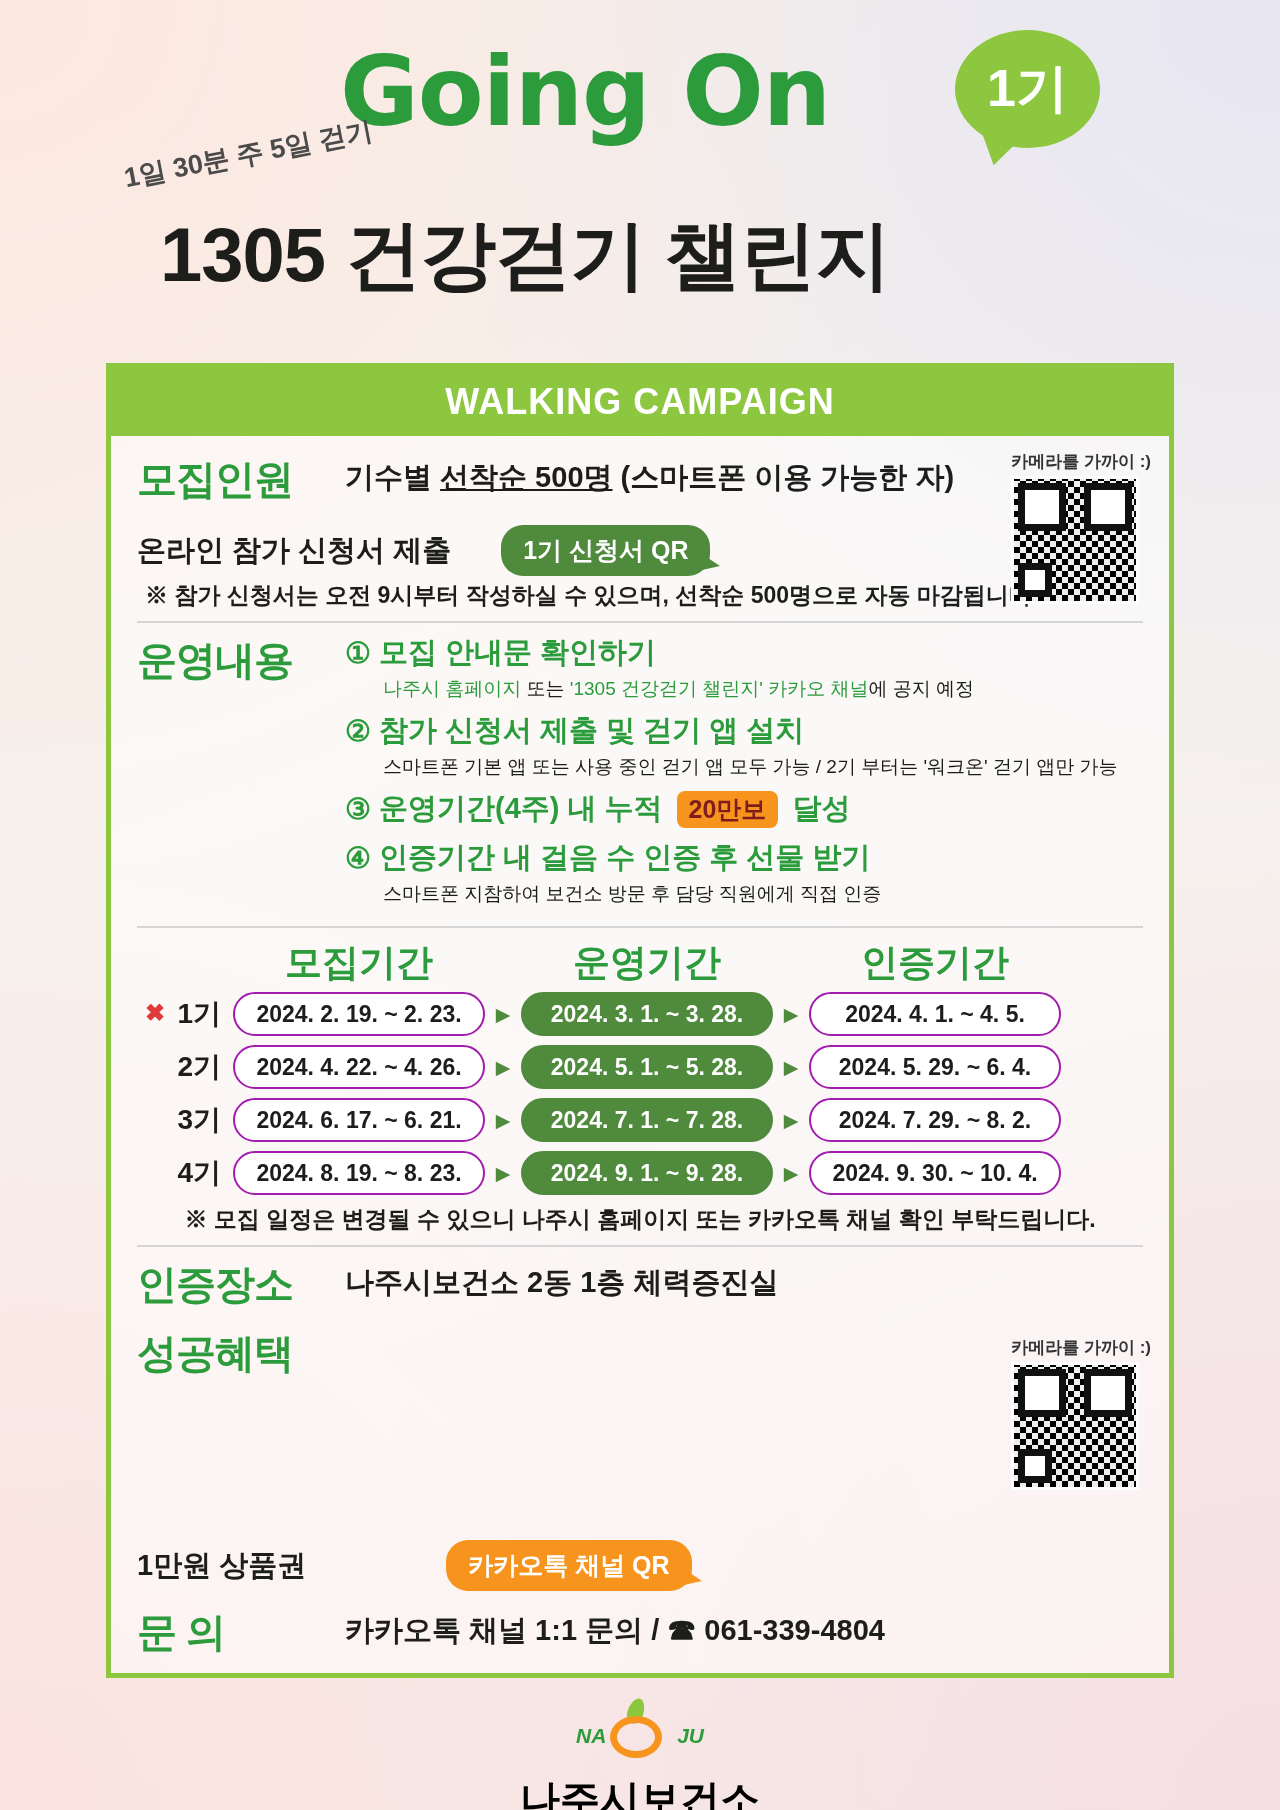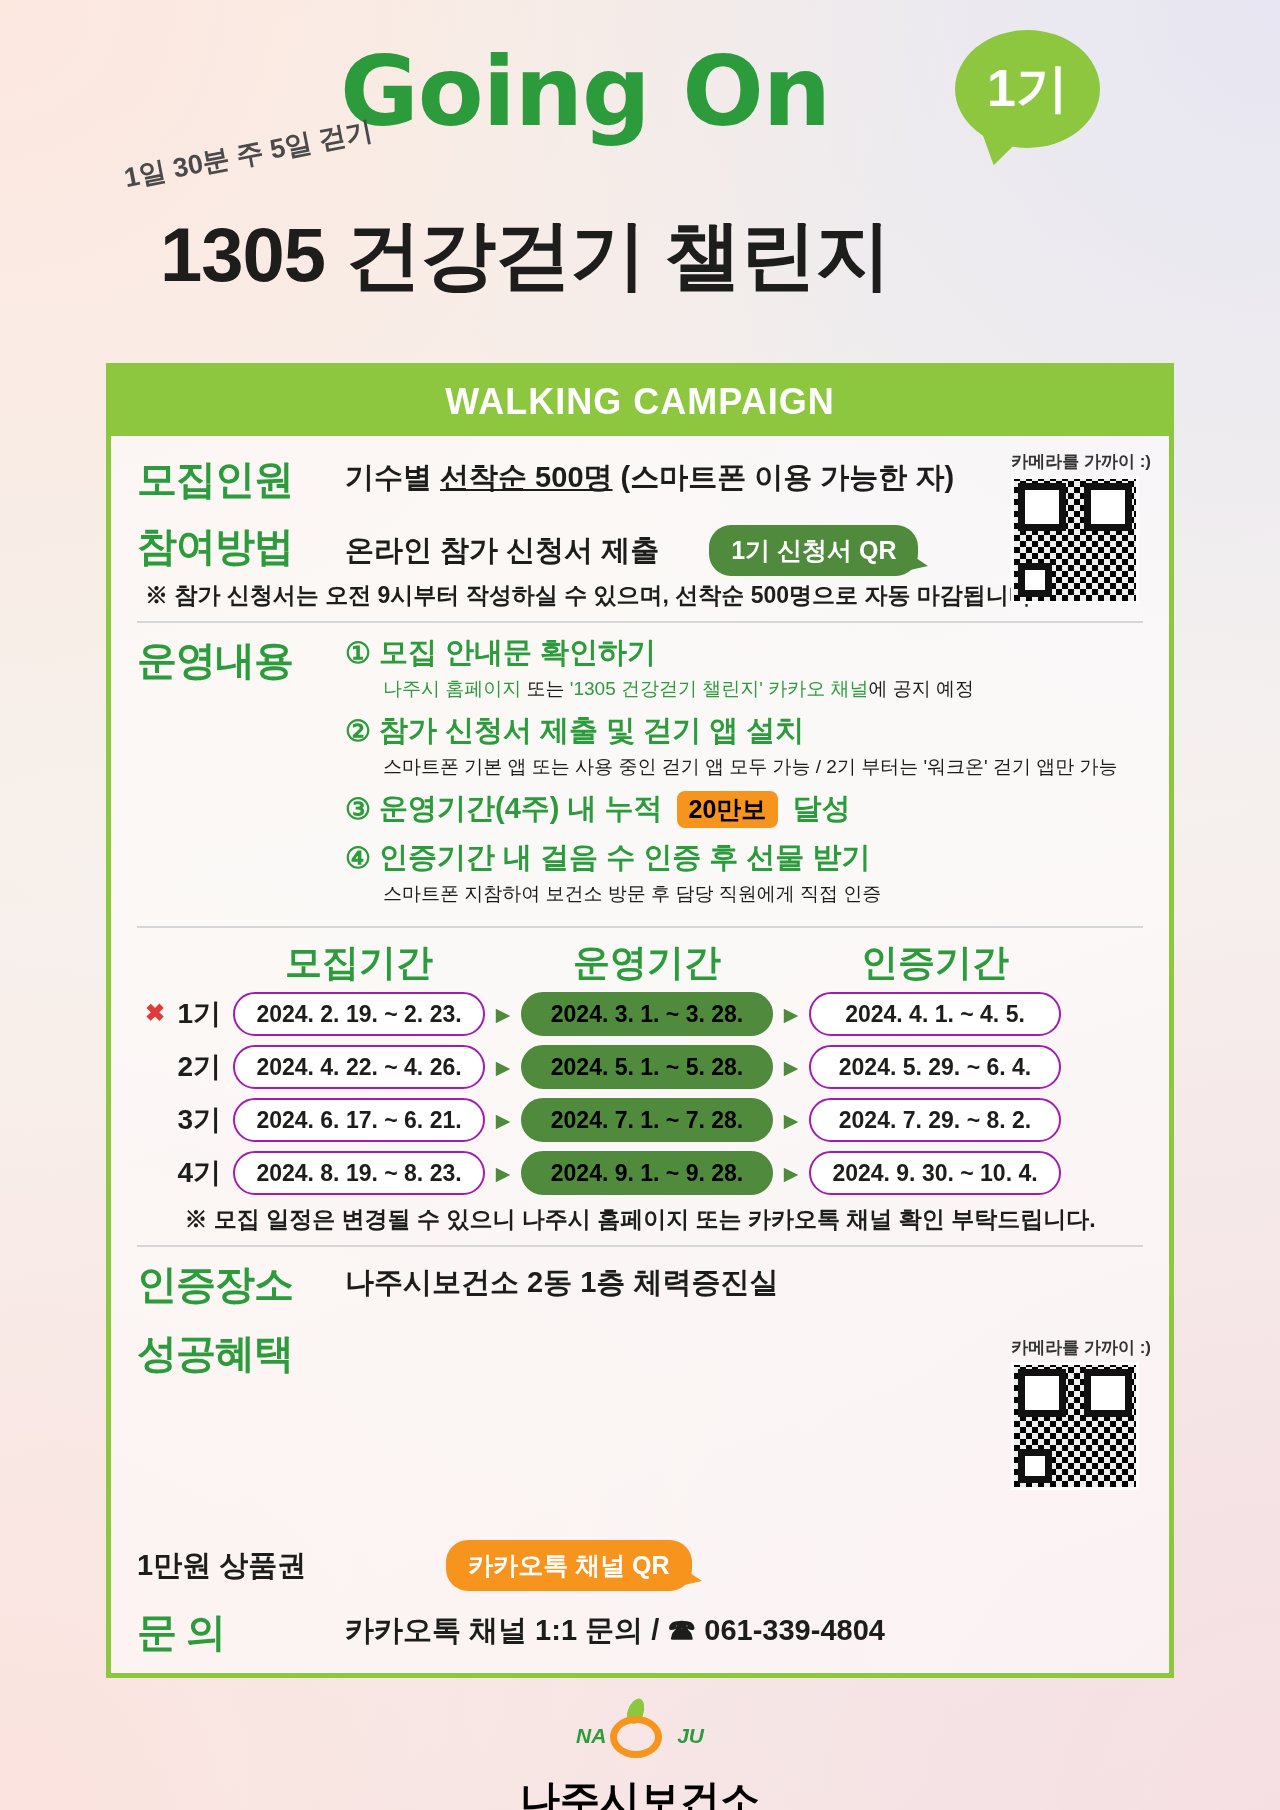--- a/index.html
+++ b/index.html
@@ -171,21 +171,21 @@
     display: flex; align-items: center; gap: 8px;
   }
   .op-main .num { color: #2c9b3c; }
   .op-sub {
     font-size: 19px; font-weight: normal; color: #1d1d1b;
     margin-top: 3px; margin-left: 38px;
   }
   .op-sub .green { color: #2c9b3c; }
   .badge-steps {
     display: inline-block;
-    background: #f7941e; color: #000000;
+    background: #f7941e; color: #7f1d1d;
     font-size: 25px; font-weight: bold;
     border-radius: 8px; padding: 2px 12px;
     margin: 0 6px;
   }
 
   
   .sched { margin-top: 6px; }
   .sched-head { display: flex; align-items: flex-start; margin-bottom: 4px; }
   .sched-head .sp { width: 96px; flex: 0 0 96px; }
   .sched-head .col {
@@ -206,21 +206,21 @@
   }
   .cell {
     flex: 0 0 252px;
     height: 44px;
     border: 2px solid #a21caf;
     border-radius: 22px;
     display: flex; align-items: center; justify-content: center;
     font-size: 23px; font-weight: bold; color: #1d1d1b;
     background: #ffffff;
   }
-  .cell.filled { background: #4f8a3d; color: #000000; border-color: #4f8a3d; }
+  .cell.filled { background: #4f8a3d; color: #ffffff; border-color: #4f8a3d; }
   .arrow {
     flex: 0 0 36px; text-align: center;
     color: #4f8a3d; font-size: 19px;
   }
   .sched-note {
     font-size: 23px; font-weight: bold; color: #1d1d1b;
     text-align: center; margin-top: 6px;
   }
 
   .footer {
@@ -279,21 +279,20 @@
     </div>
 
     <div class="row" style="margin-bottom: 12px;">
       <div class="label">모집인원</div>
       <div class="value">
         <span>기수별 </span><span class="ul">선착순 500명</span><span> (스마트폰 이용 가능한 자)</span>
       </div>
     </div>
 
     <div class="row">
-      <div class="label">참여방법</div>
       <div class="value" style="display:flex; align-items:center; gap:50px;">
         <span>온라인 참가 신청서 제출</span>
         <span class="pill">
           <span>1기 신청서 QR</span>
           <span class="pill-tail"></span>
         </span>
       </div>
     </div>
     <div class="note" style="margin-left: 8px;">※ 참가 신청서는 오전 9시부터 작성하실 수 있으며, 선착순 500명으로 자동 마감됩니다.</div>
 

